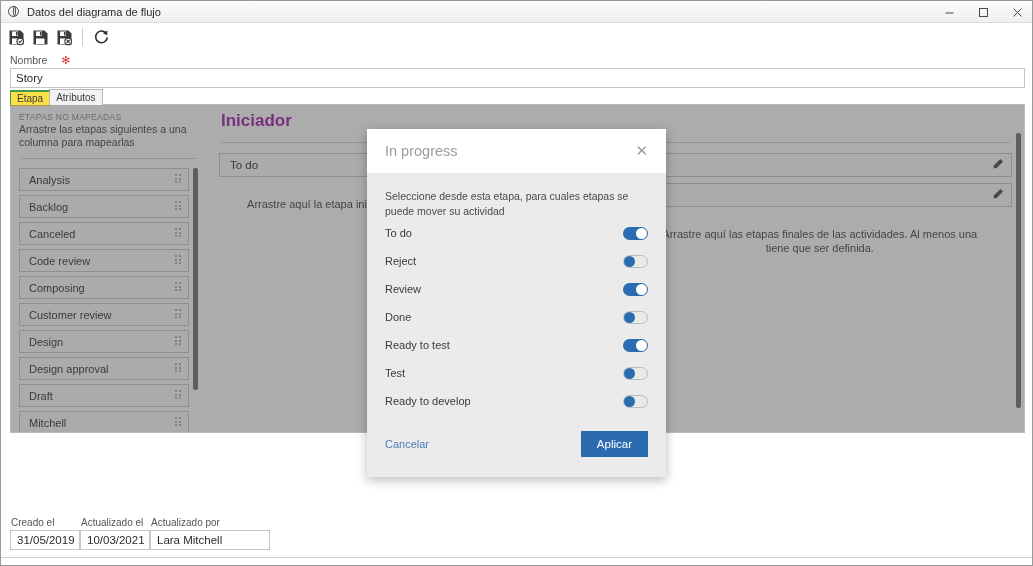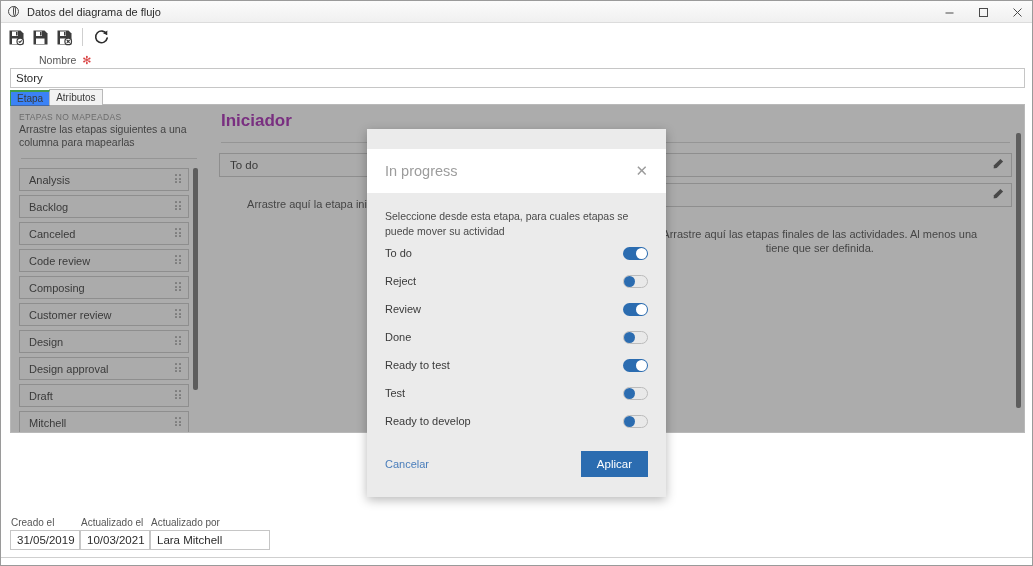--- a/index.html
+++ b/index.html
@@ -113,22 +113,21 @@
     box-sizing: border-box;
     padding: 0 9px;
   }
   .field-label {
     font-size: 10.5px;
     color: #555;
     line-height: 14px;
     padding-top: 2px;
     display: flex;
     align-items: center;
-    gap: 6px;
-    margin-left: 29px;
+    gap: 14px;
   }
   .req-star {
     color: #d94141;
     font-size: 11px;
     line-height: 10px;
   }
   .field-input {
     width: 100%;
     height: 20px;
     border: 1px solid #c6c6c6;
@@ -154,21 +153,21 @@
     font-size: 10px;
     color: #3b3b3b;
     padding: 2px 6px 2px 6px;
     border: 1px solid #b9b9b9;
     border-bottom: none;
     background: #f2f2f2;
     line-height: 11px;
     position: relative;
   }
   .tab.active {
-    background: #3b82f6;
+    background: #fde047;
     border-color: #3f9a4b #b9b9b9 #ffffff #3f9a4b;
     border-top: 2px solid #3f9a4b;
     z-index: 2;
     padding-top: 1px;
     margin-bottom: -1px;
   }
   .tab:not(.active) { margin-left: -1px; }
 
   
   .panel {
@@ -336,21 +335,20 @@
     box-shadow: 0 3px 10px rgba(0,0,0,0.28);
   }
   .dlg-head {
     height: 44px;
     background: #ffffff;
     display: flex;
     align-items: center;
     justify-content: space-between;
     padding: 0 15px 0 18px;
     box-sizing: border-box;
-    margin-top: 20px;
   }
   .dlg-title {
     font-size: 14.5px;
     color: #9c9c9c;
   }
   .dlg-close {
     font-size: 15px;
     color: #9c9c9c;
     line-height: 14px;
     padding: 2px 3px;

